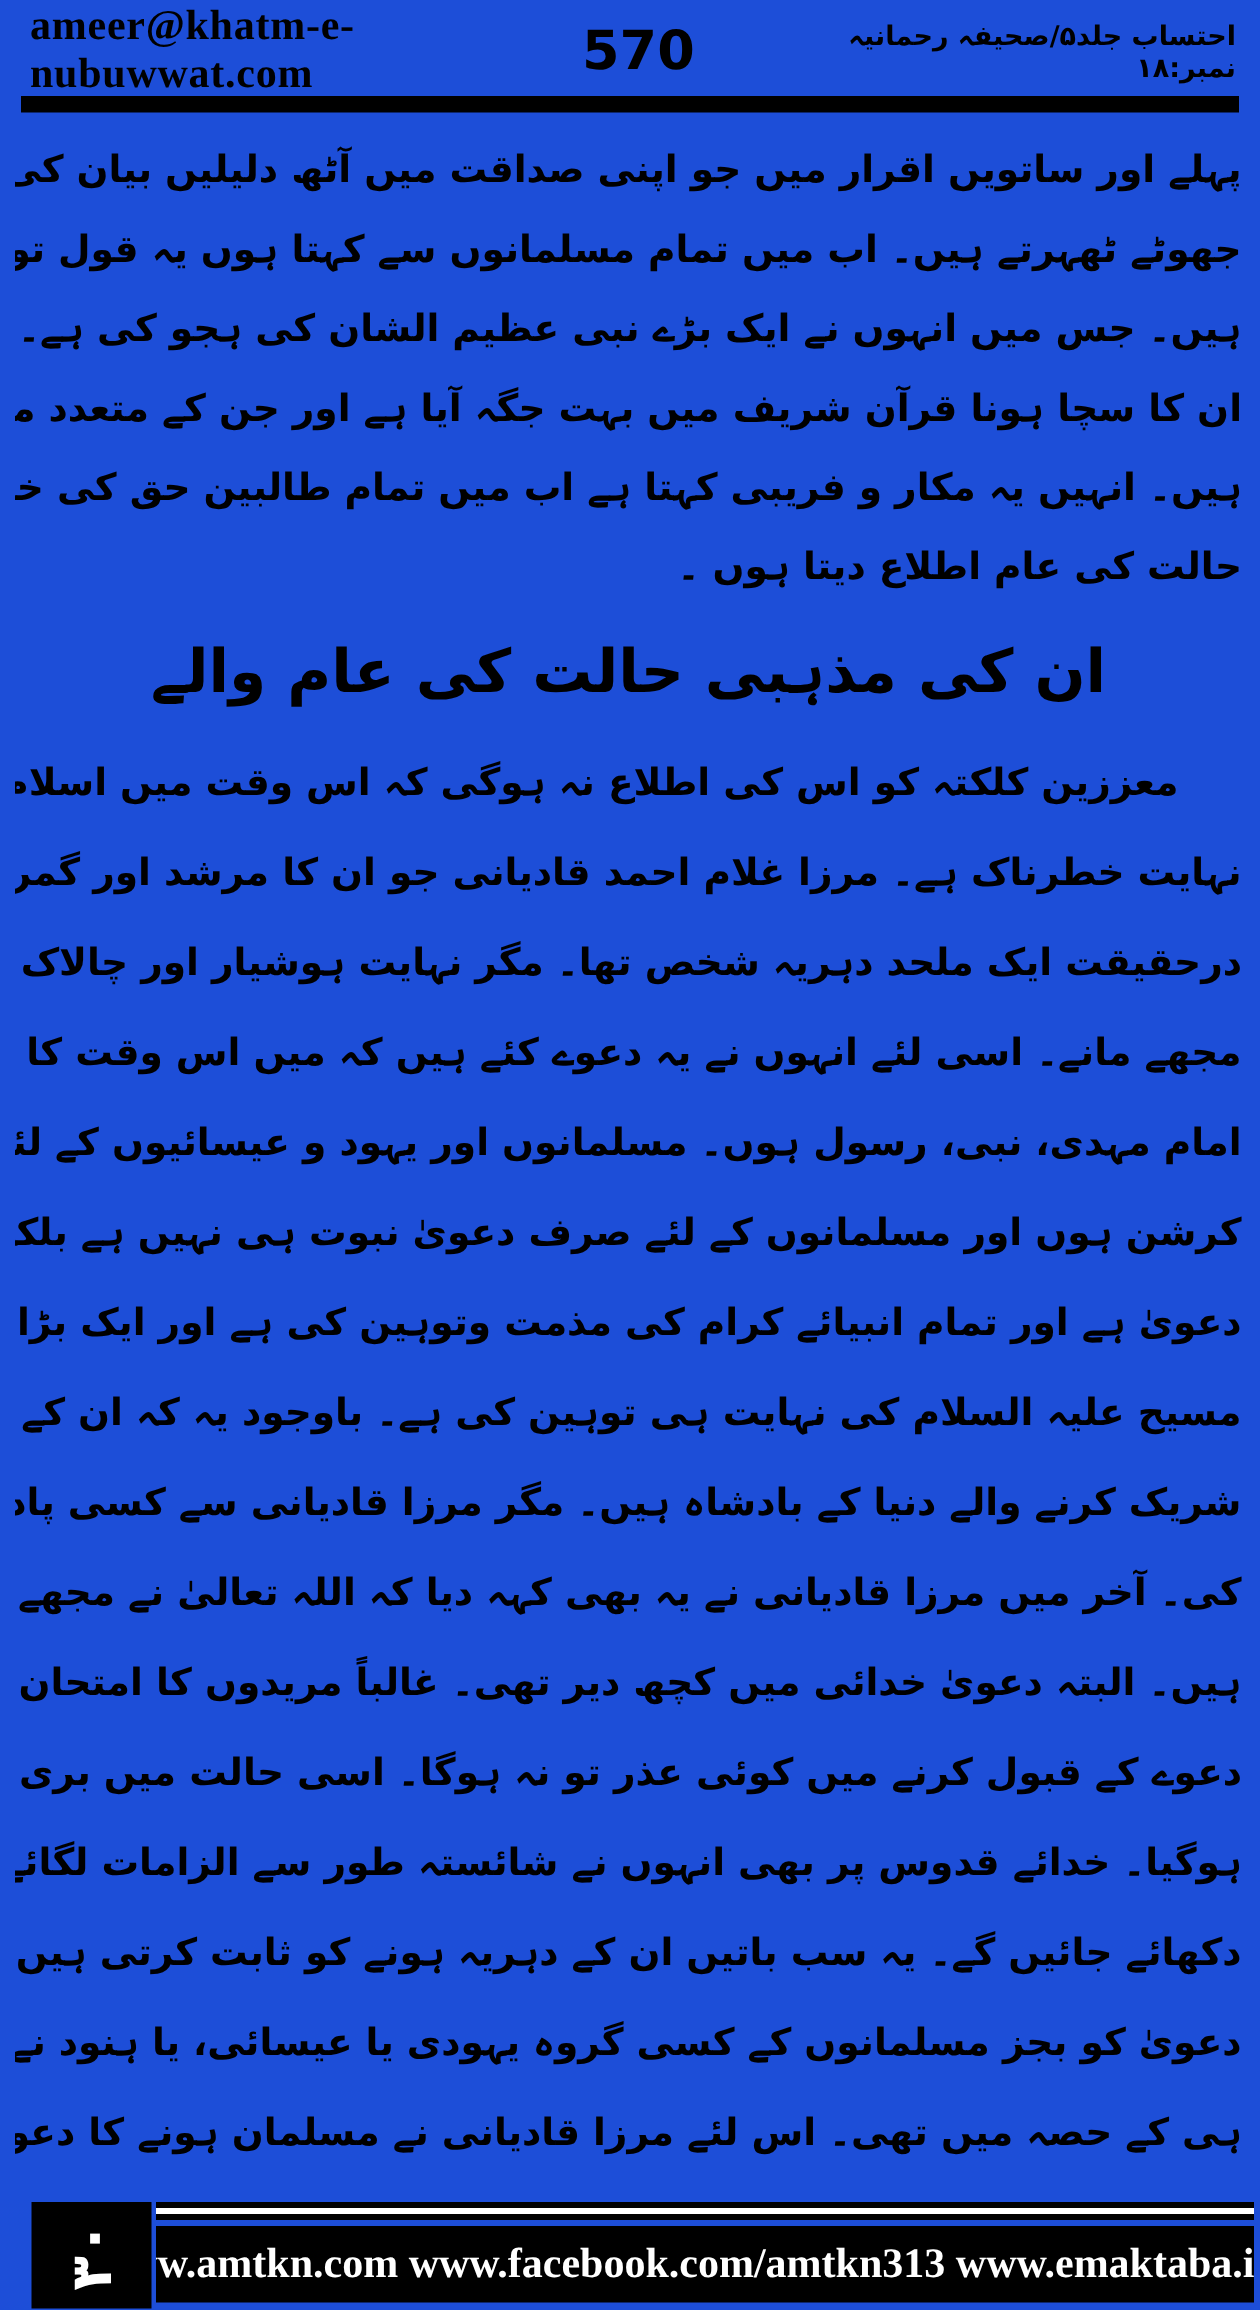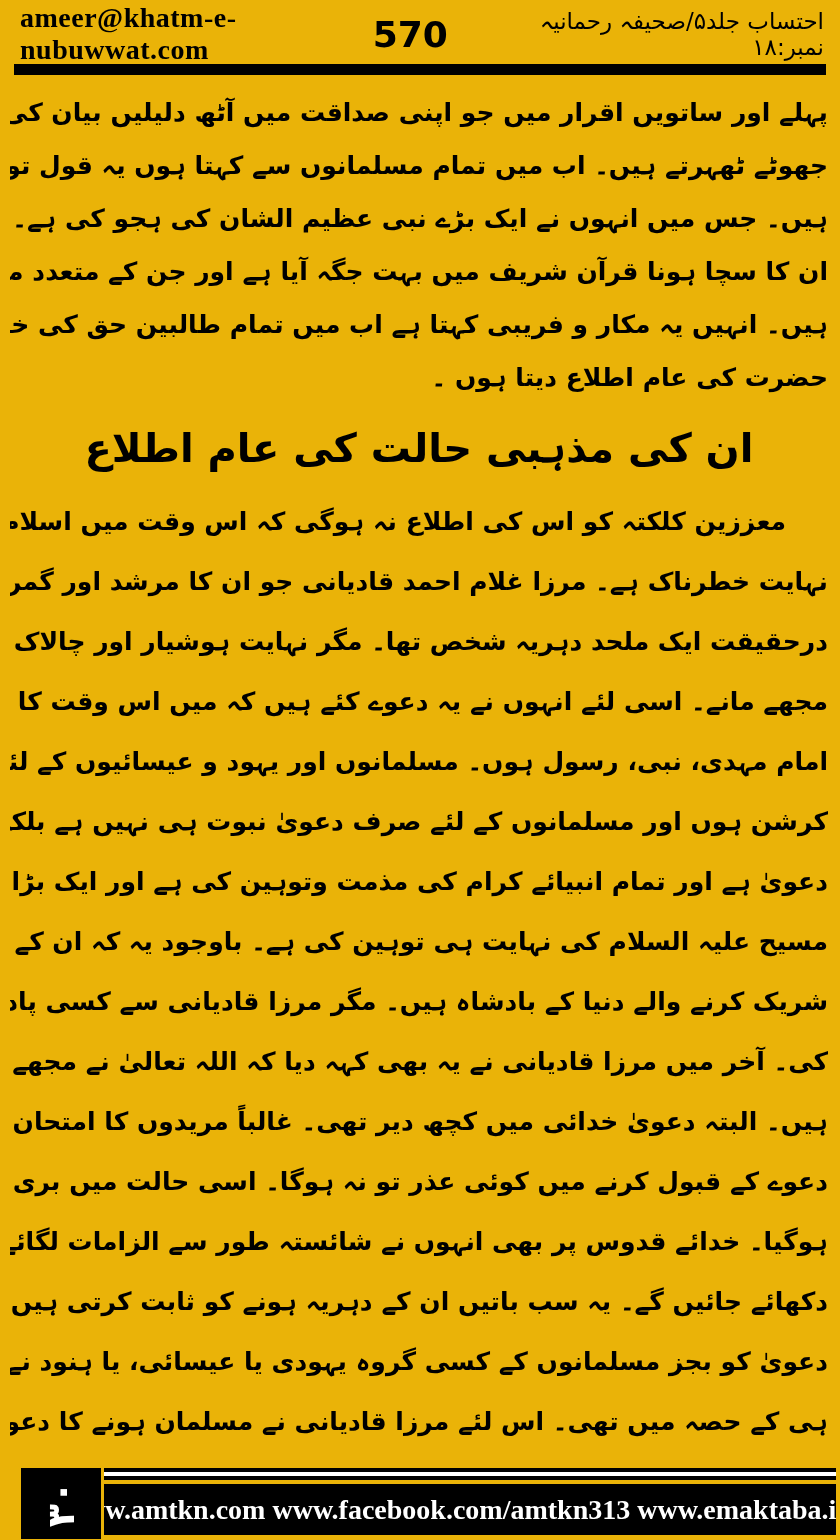--- a/index.html
+++ b/index.html
@@ -2,21 +2,21 @@
 <html lang="ur"><head>
 <meta charset="utf-8">
 <style>
   * { margin: 0; padding: 0; box-sizing: border-box; }
   html, body { background: #888; }
   .page {
     position: relative;
     width: 840px;
     height: 1540px;
     margin: 0 auto;
-    background: #eab308;
+    background: #1d4ed8;
     color: #000000;
     overflow: hidden;
     font-family: "DejaVu Sans", sans-serif;
   }
 
   
   .hdr {
     position: absolute;
     top: 10px; left: 20px; right: 16px;
     height: 48px;
@@ -32,22 +32,22 @@
   }
   .hdr-pagenum {
     font-family: "DejaVu Sans", sans-serif;
     font-weight: bold;
     font-size: 36px;
     direction: rtl;
     margin-right: 60px;
   }
   .hdr-title {
     direction: rtl;
-    font-weight: normal;
-    font-size: 23px;
+    font-weight: bold;
+    font-size: 18px;
   }
   .hdr-rule {
     position: absolute;
     top: 64px; left: 14px; right: 14px;
     height: 11px;
     background: #000;
   }
 
   
   .body-text {
@@ -133,23 +133,23 @@
     <span class="hdr-title" dir="rtl">احتساب جلد۵/صحیفہ رحمانیہ نمبر:۱۸</span>
   </div>
   <div class="hdr-rule"></div>
 
   <div class="body-text">
     <div class="bline">پہلے اور ساتویں اقرار میں جو اپنی صداقت میں آٹھ دلیلیں بیان کی ہیں ان دلیلوں سے بھی خود</div>
     <div class="bline">جھوٹے ٹھہرتے ہیں۔ اب میں تمام مسلمانوں سے کہتا ہوں یہ قول تو آپ ان کا دیکھ چکے</div>
     <div class="bline">ہیں۔ جس میں انہوں نے ایک بڑے نبی عظیم الشان کی ہجو کی ہے۔ جن کی عظمت وشان اور</div>
     <div class="bline">ان کا سچا ہونا قرآن شریف میں بہت جگہ آیا ہے اور جن کے متعدد معجزات بیان کئے گئے</div>
     <div class="bline">ہیں۔ انہیں یہ مکار و فریبی کہتا ہے اب میں تمام طالبین حق کی خیر خواہی کے لئے ان کی مذہبی</div>
-    <div class="bline short">حضرت کی عام اطلاع دیتا ہوں ۔</div>
+    <div class="bline short">حالت کی عام اطلاع دیتا ہوں ۔</div>
 
-    <div class="section-heading">ان کی مذہبی حالت کی عام اطلاع</div>
+    <div class="section-heading">ان کی مذہبی حالت کی عام والے</div>
 
     <div class="bline p2 indent">معززین کلکتہ کو اس کی اطلاع نہ ہوگی کہ اس وقت میں اسلام کے لئے مرزائی فتنہ</div>
     <div class="bline p2">نہایت خطرناک ہے۔ مرزا غلام احمد قادیانی جو ان کا مرشد اور گمراہ کرنے والا ہے وہ</div>
     <div class="bline p2">درحقیقت ایک ملحد دہریہ شخص تھا۔ مگر نہایت ہوشیار اور چالاک تھا۔ چاہتا یہ تھا کہ ساری دنیا</div>
     <div class="bline p2">مجھے مانے۔ اسی لئے انہوں نے یہ دعوے کئے ہیں کہ میں اس وقت کا مجدد، امام، مسیح موعود،</div>
     <div class="bline p2">امام مہدی، نبی، رسول ہوں۔ مسلمانوں اور یہود و عیسائیوں کے لئے، اور ہندوؤں کے لئے</div>
     <div class="bline p2">کرشن ہوں اور مسلمانوں کے لئے صرف دعویٰ نبوت ہی نہیں ہے بلکہ افضل الانبیاء ہونے کا</div>
     <div class="bline p2">دعویٰ ہے اور تمام انبیائے کرام کی مذمت وتوہین کی ہے اور ایک بڑا راز یہ ہے کہ حضرت</div>
     <div class="bline p2">مسیح علیہ السلام کی نہایت ہی توہین کی ہے۔ باوجود یہ کہ ان کے ماننے والے انہیں خدائی میں</div>
     <div class="bline p2">شریک کرنے والے دنیا کے بادشاہ ہیں۔ مگر مرزا قادیانی سے کسی پادری نے کچھ گرفت نہیں</div>

